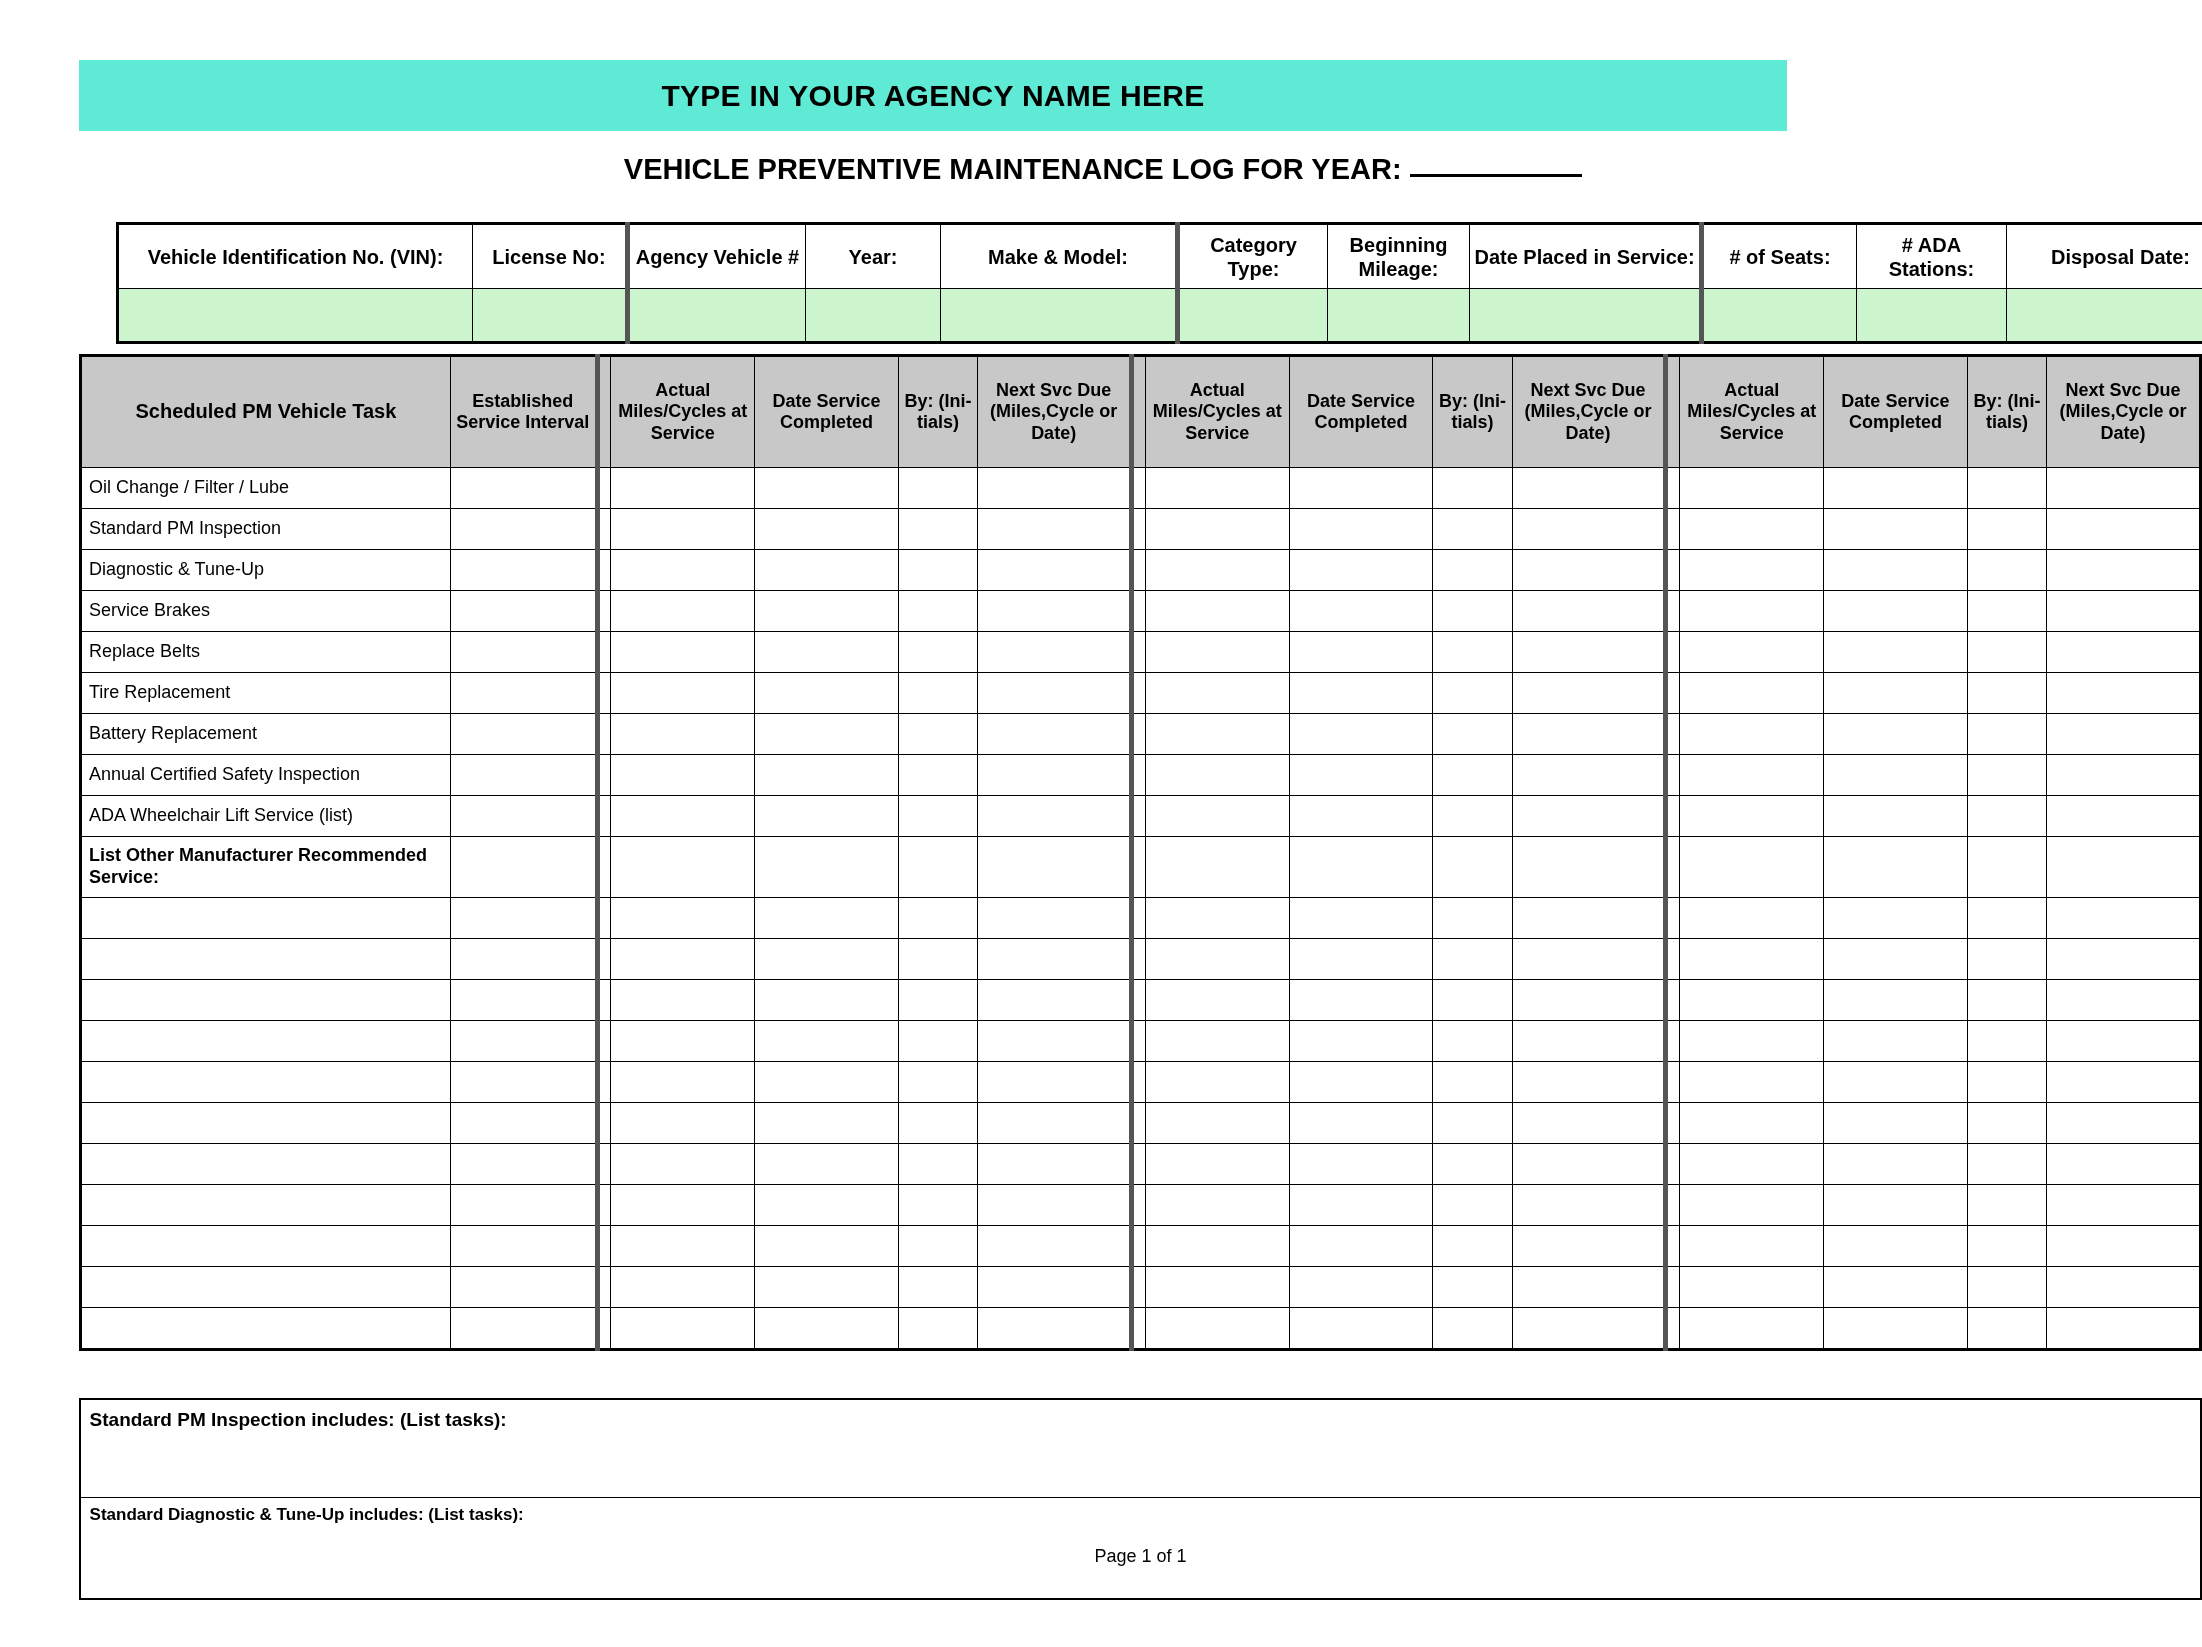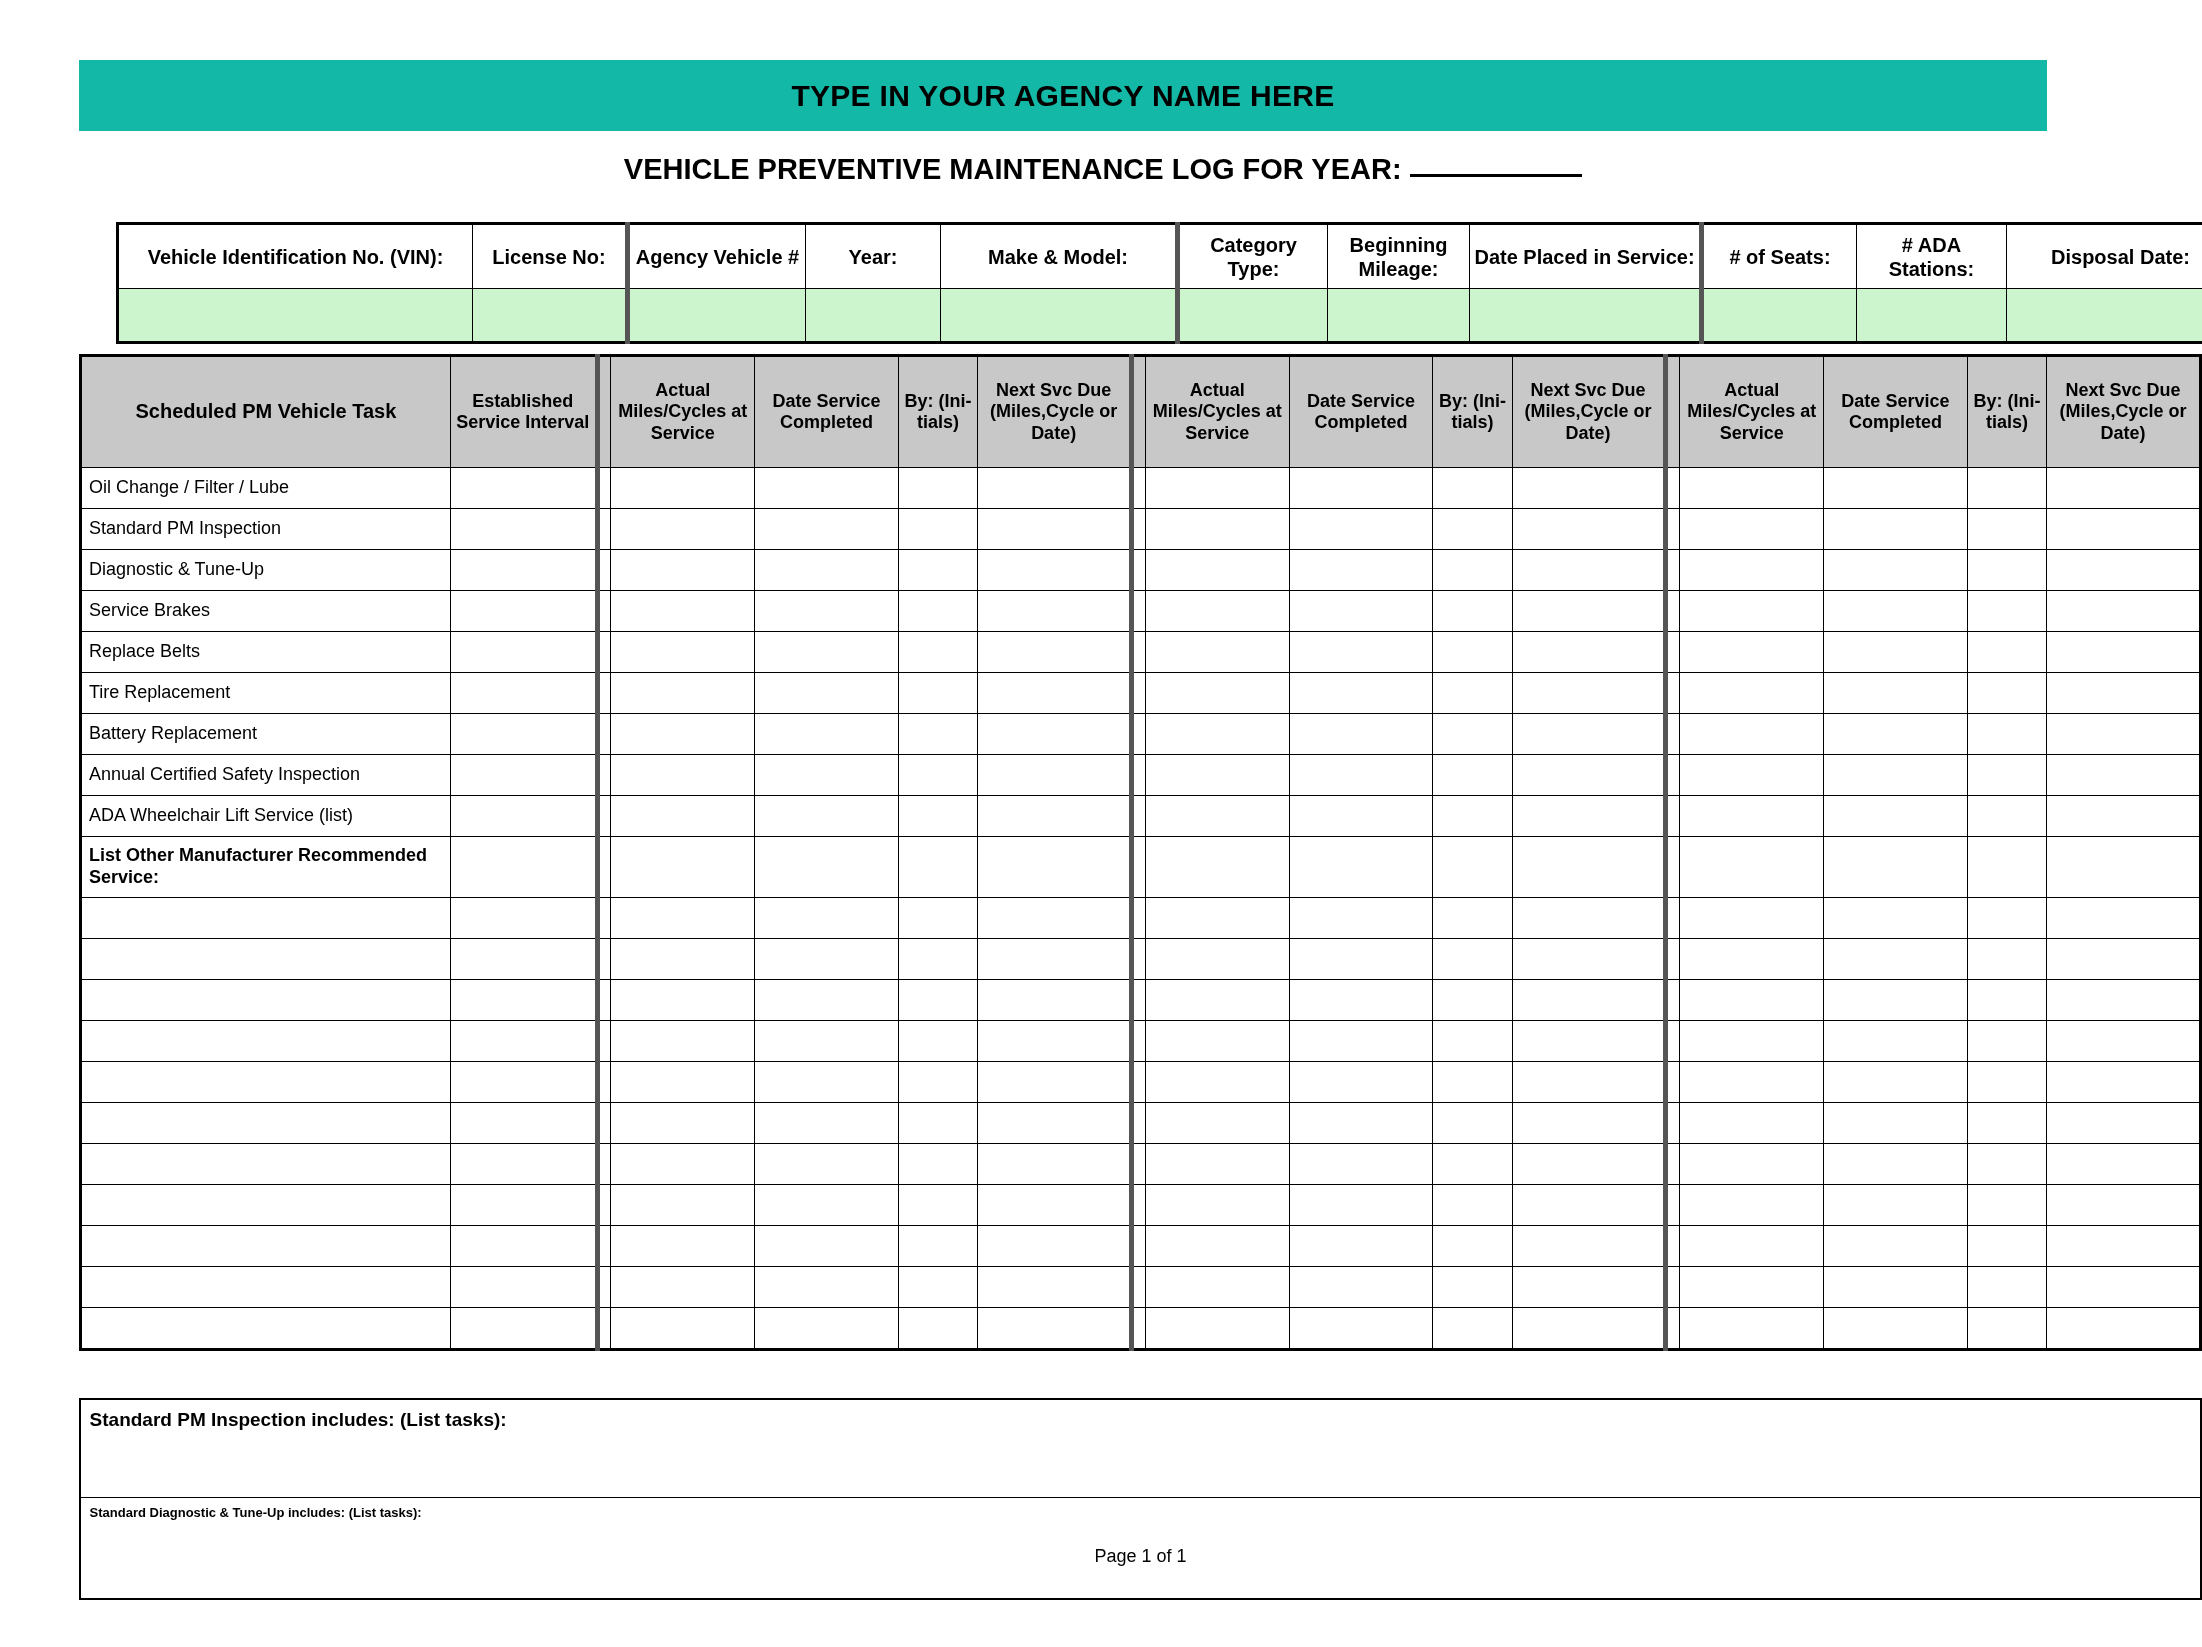--- a/index.html
+++ b/index.html
@@ -19,23 +19,23 @@
     width: 2203px;
     height: 1648px;
     box-sizing: border-box;
     padding: 0;
   }
   
   .agency-banner {
     position: absolute;
     left: 79px;
     top: 60px;
-    width: 1968px;
+    width: 1708px;
     height: 71px;
-    background: #14b8a6;
+    background: #5eead4;
     display: flex;
     align-items: center;
     justify-content: center;
   }
   .agency-banner span {
     font-size: 30px;
     font-weight: bold;
     letter-spacing: 0.3px;
   }
   
@@ -150,21 +150,21 @@
     left: 0;
     top: 97px;
     width: 100%;
     height: 0;
     border-top: 1.7px solid #000;
   }
   .notes .line2 {
     position: absolute;
     left: 8.6px;
     top: 105px;
-    font-size: 13px;
+    font-size: 17px;
     font-weight: bold;
     text-align: right;
   }
   .page-num {
     position: absolute;
     left: 0;
     top: 146px;
     width: 100%;
     text-align: center;
     font-size: 18px;

